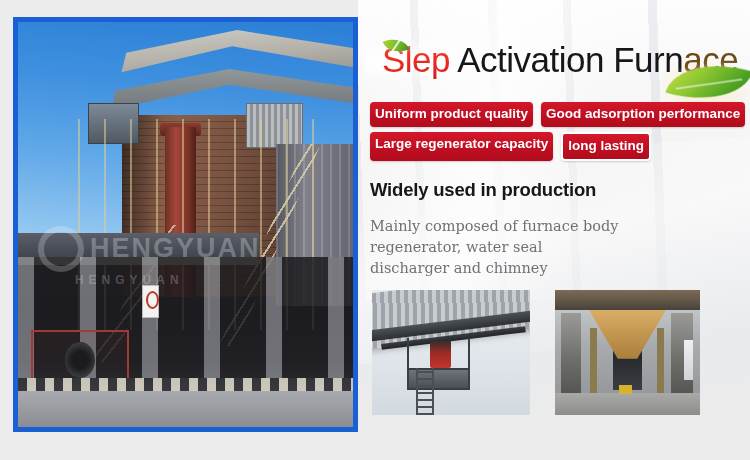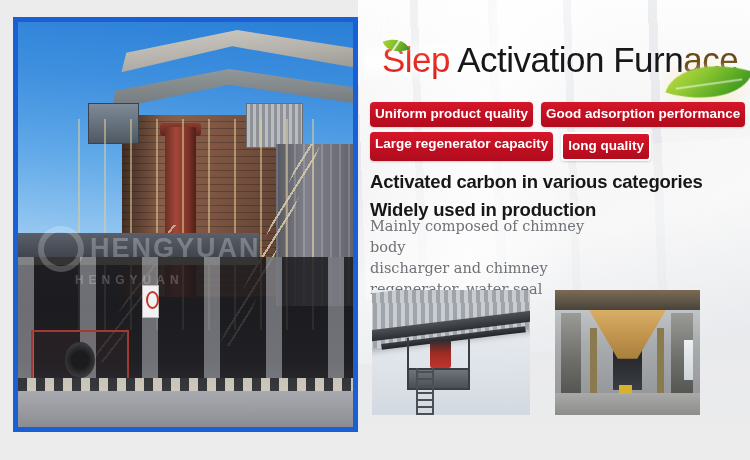--- a/index.html
+++ b/index.html
@@ -392,33 +392,32 @@
     <div class="leaf-big"></div>
   </div>
 
   <div class="badges">
     <div class="badge-row">
       <div class="badge">Uniform product quality</div>
       <div class="badge">Good adsorption performance</div>
     </div>
     <div class="badge-row">
       <div class="badge">Large regenerator capacity</div>
-      <div class="badge outlined">long quality</div>
+      <div class="badge outlined">long lasting</div>
     </div>
   </div>
 
   <div class="headline">
-    <span class="l1">Activated carbon in various categories</span>
     <span class="l2">Widely used in production</span>
   </div>
 
   <div class="bodytext">
-    <span>Mainly composed of chimney body</span>
+    <span>Mainly composed of furnace body</span>
+    <span>regenerator, water seal</span>
     <span>discharger and chimney</span>
-    <span>regenerator, water seal</span>
   </div>
 
   <div class="thumb thumb-1">
     <div class="t1-sky"></div>
     <div class="t1-roof"></div>
     <div class="t1-beam"></div>
     <div class="t1-beam2"></div>
     <div class="t1-rail-l"></div>
     <div class="t1-rail-r"></div>
     <div class="t1-hoist"></div>

